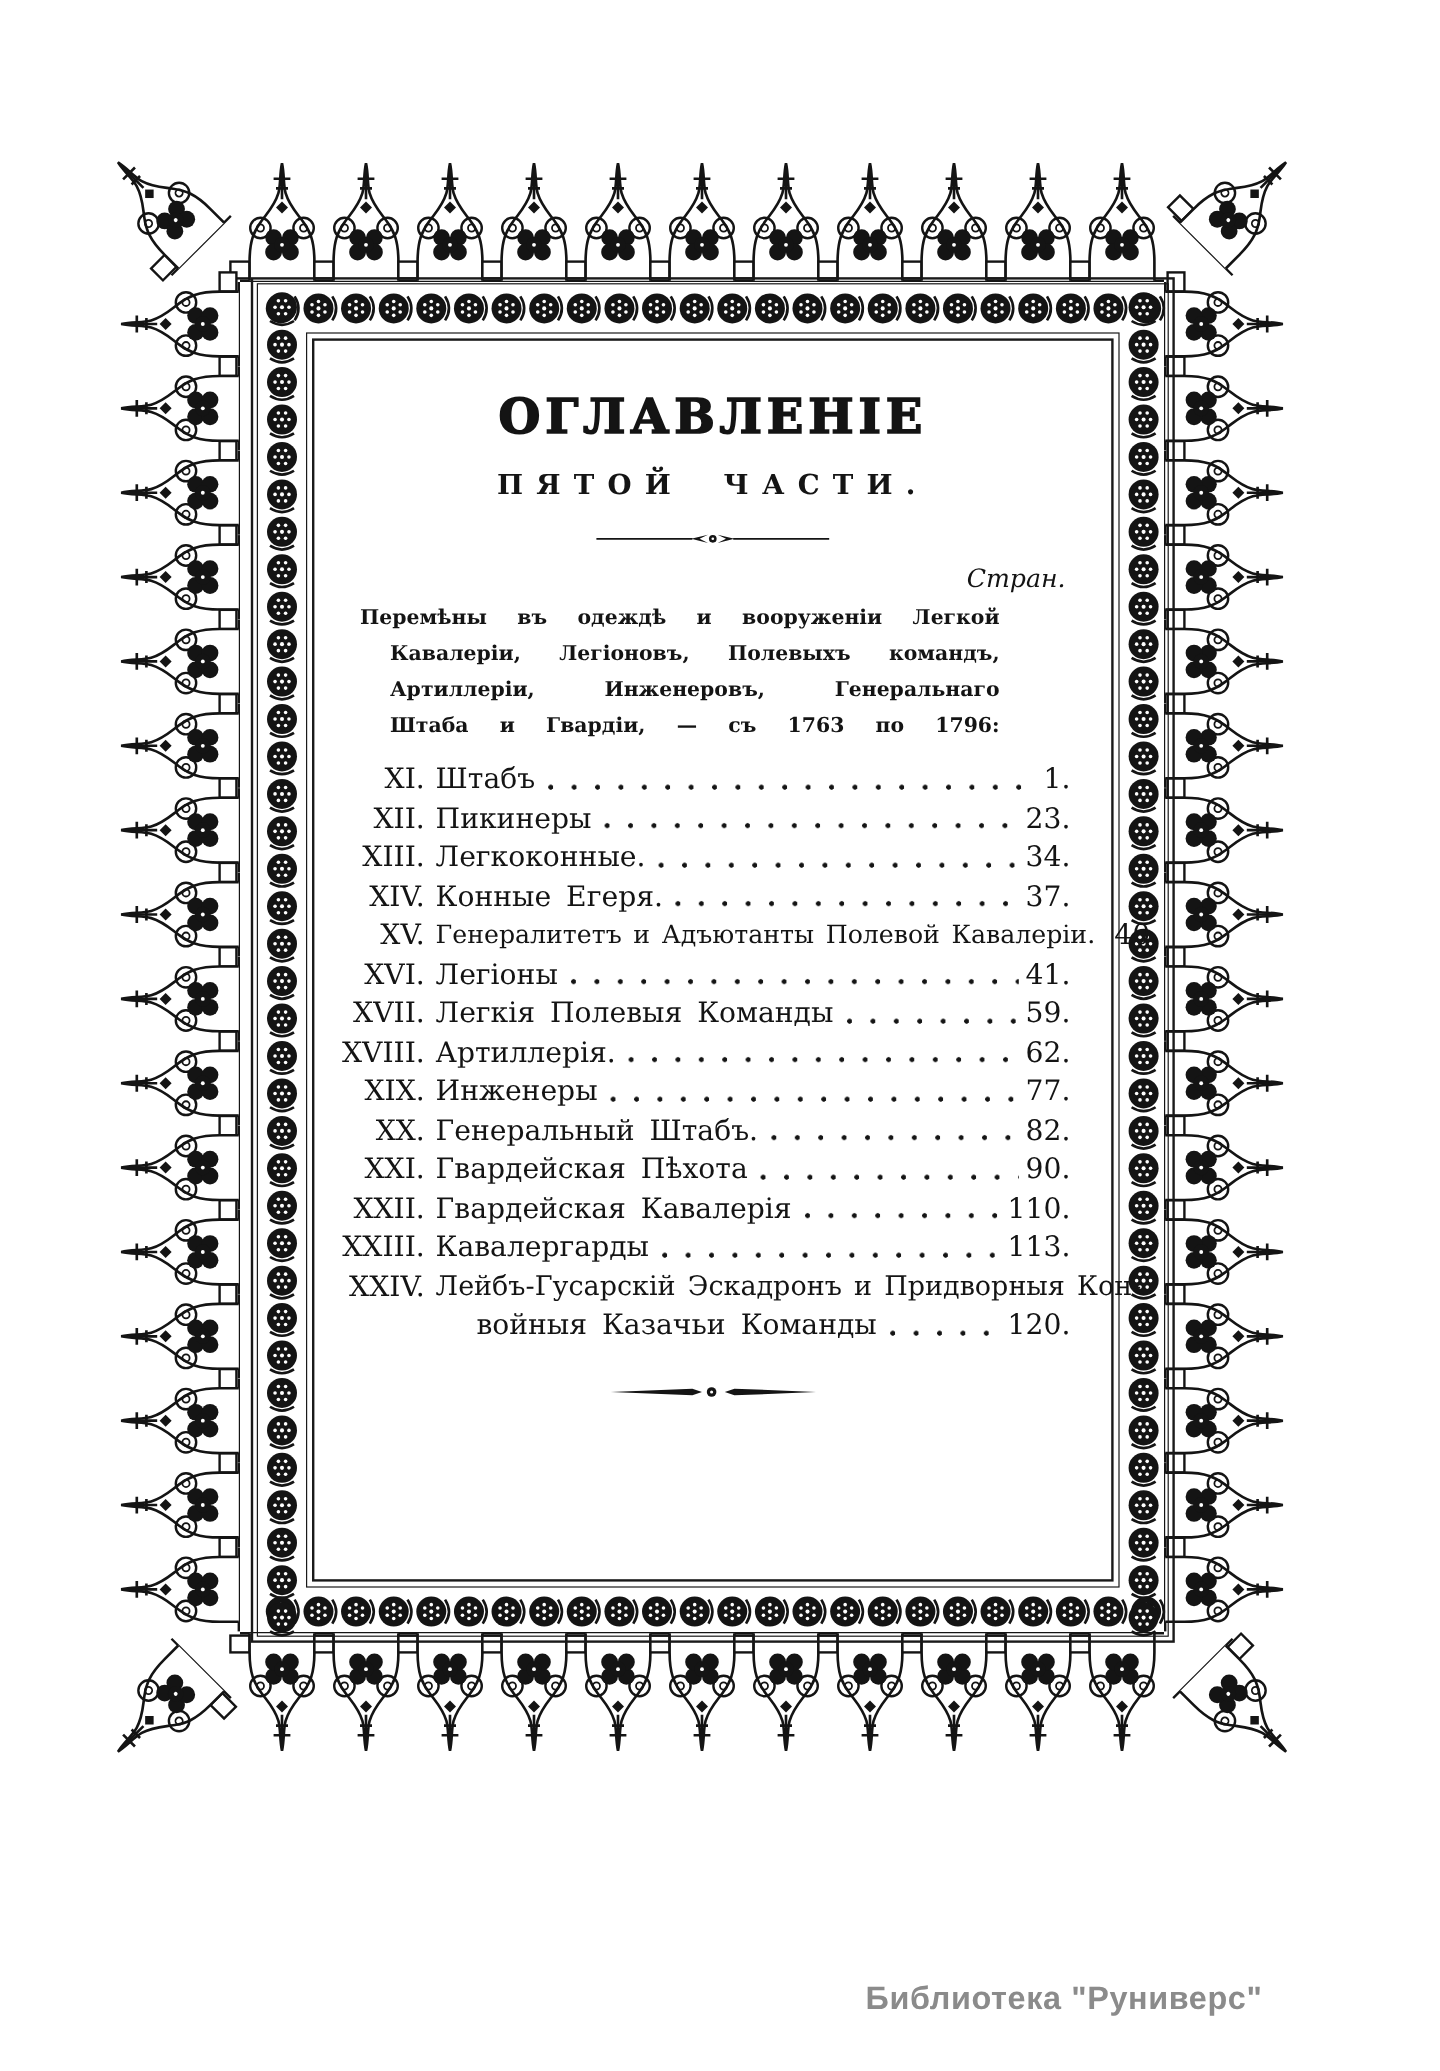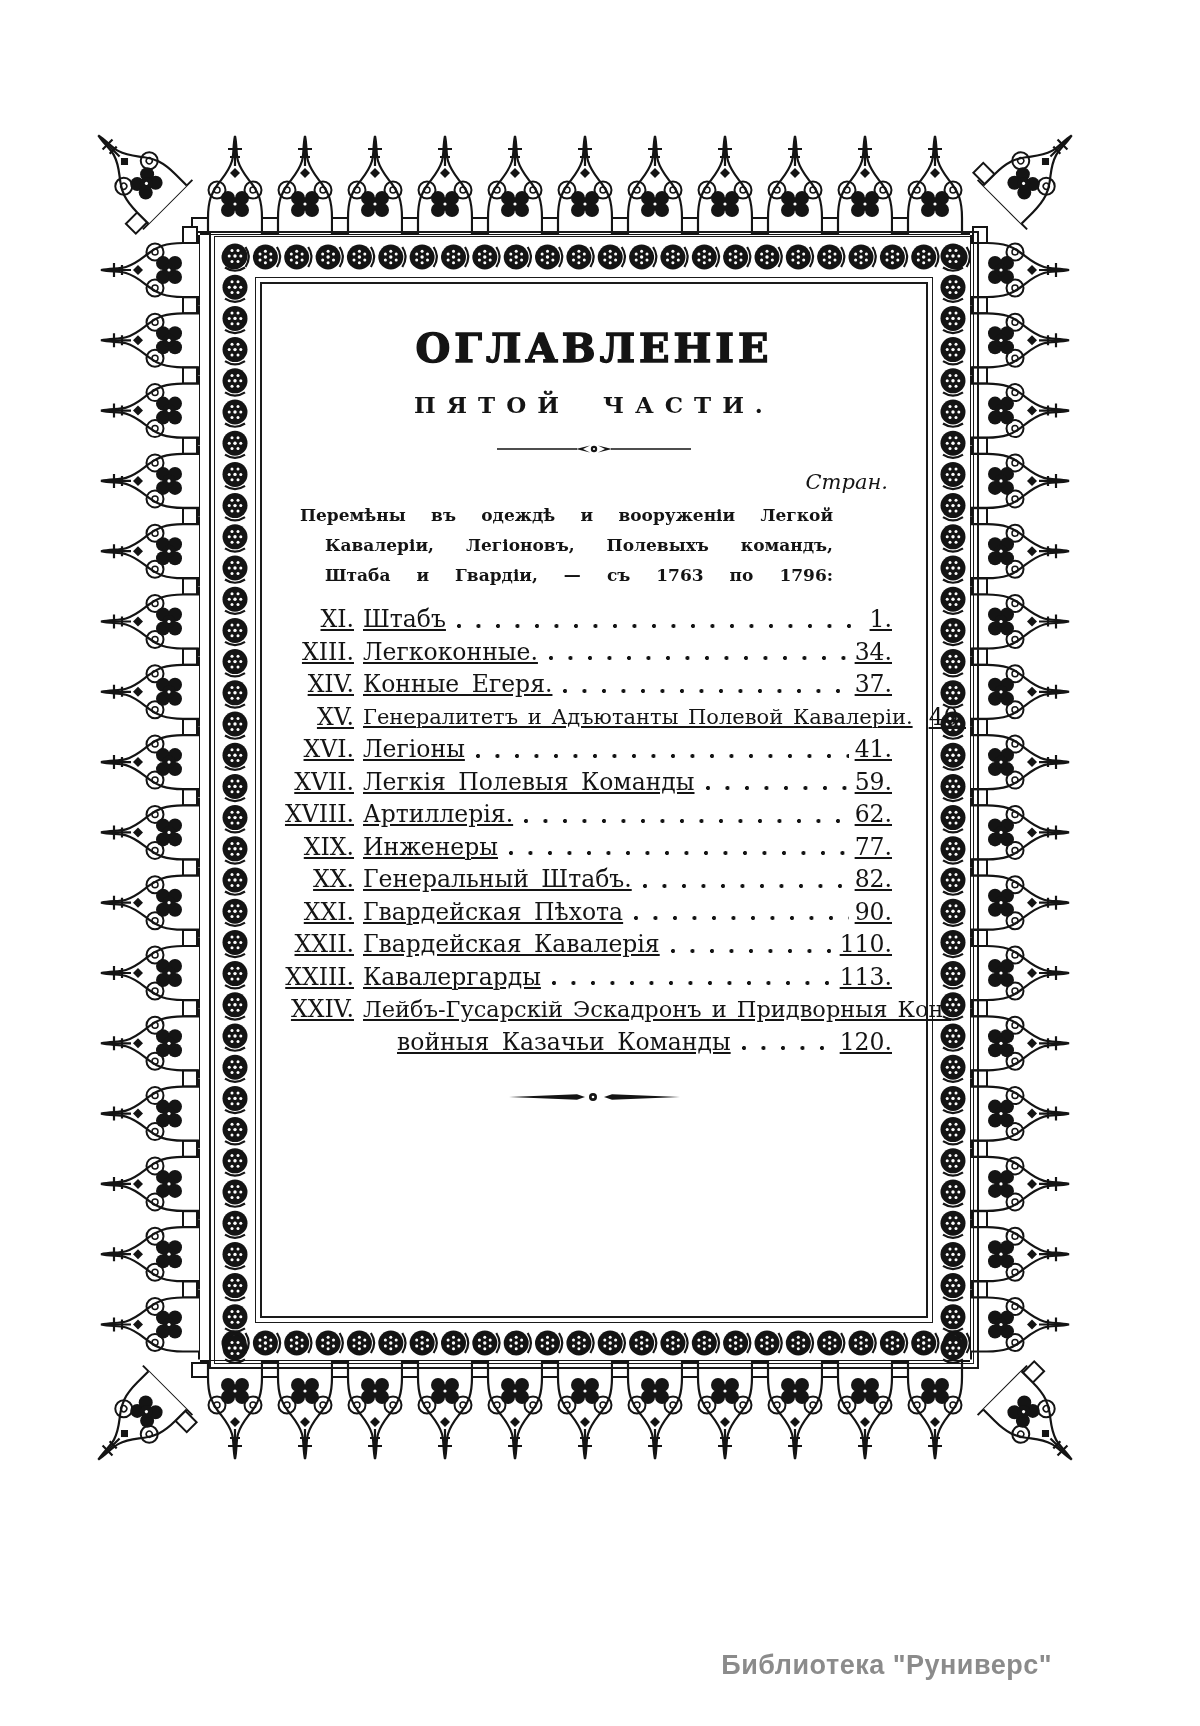--- a/index.html
+++ b/index.html
@@ -25,21 +25,21 @@
   .subtitle{
     margin-top:20px;text-align:center;font-weight:bold;font-size:23px;
     letter-spacing:11px;word-spacing:14px;
   }
   .divider1{display:block;margin:24px auto 0;}
   .stran{margin-top:14px;padding-right:36px;text-align:right;font-style:italic;font-size:21px;}
   .intro{margin:6px 0 0 36px;width:533px;font-weight:bold;font-size:17px;line-height:30px;}
   .intro .ln{text-align:justify;text-align-last:justify;}
   .intro .ind{margin-left:25px;}
   .toc{margin:13px 0 0 12px;width:616px;font-size:23.5px;}
-  .toc .row{display:flex;align-items:center;line-height:32.5px;text-decoration:underline;}
+  .toc .row{display:flex;align-items:center;line-height:32.5px;}
   .num{flex:0 0 78px;text-align:right;margin-right:9px;white-space:nowrap;}
   .ttl{white-space:nowrap;word-spacing:5px;}
   .ttl-xs{font-size:21px;word-spacing:3px;}
   .ttl-sm{font-size:22.5px;word-spacing:3px;}
   .cont{margin-left:34px;}
   .dots{
     flex:1 1 auto;min-width:0;height:6px;margin:0 4px 7px 10px;align-self:flex-end;
     background-image:radial-gradient(circle at 3px 3px,#141414 1.8px,rgba(0,0,0,0) 2.3px);
     background-size:19.5px 6px;background-repeat:repeat-x;
   }
@@ -310,29 +310,36 @@
     <path d="M118,7 L104,3.6 L111,7 L104,10.4 Z" fill="#141414"></path>
     <circle cx="100" cy="7" r="3.2" fill="#141414"></circle>
     <circle cx="100" cy="7" r="1.1" fill="#ffffff"></circle>
   </svg>
 
   <div class="stran">Стран.</div>
 
   <div class="intro">
     <div class="ln">Перемѣны въ одеждѣ и вооруженіи Легкой</div>
     <div class="ln ind">Кавалеріи, Легіоновъ, Полевыхъ командъ,</div>
+    <div class="ln ind">Артиллеріи, Инженеровъ, Генеральнаго</div>
     <div class="ln ind">Штаба и Гвардіи, — съ 1763 по 1796:</div>
   </div>
 
   <div class="toc">
     <div class="row">
       <span class="num">XI.</span>
       <span class="ttl">Штабъ</span>
       <span class="dots"></span>
       <span class="pg">1.</span>
+    </div>
+    <div class="row">
+      <span class="num">XII.</span>
+      <span class="ttl">Пикинеры</span>
+      <span class="dots"></span>
+      <span class="pg">23.</span>
     </div>
     <div class="row">
       <span class="num">XIII.</span>
       <span class="ttl">Легкоконные.</span>
       <span class="dots"></span>
       <span class="pg">34.</span>
     </div>
     <div class="row">
       <span class="num">XIV.</span>
       <span class="ttl">Конные Егеря.</span>

